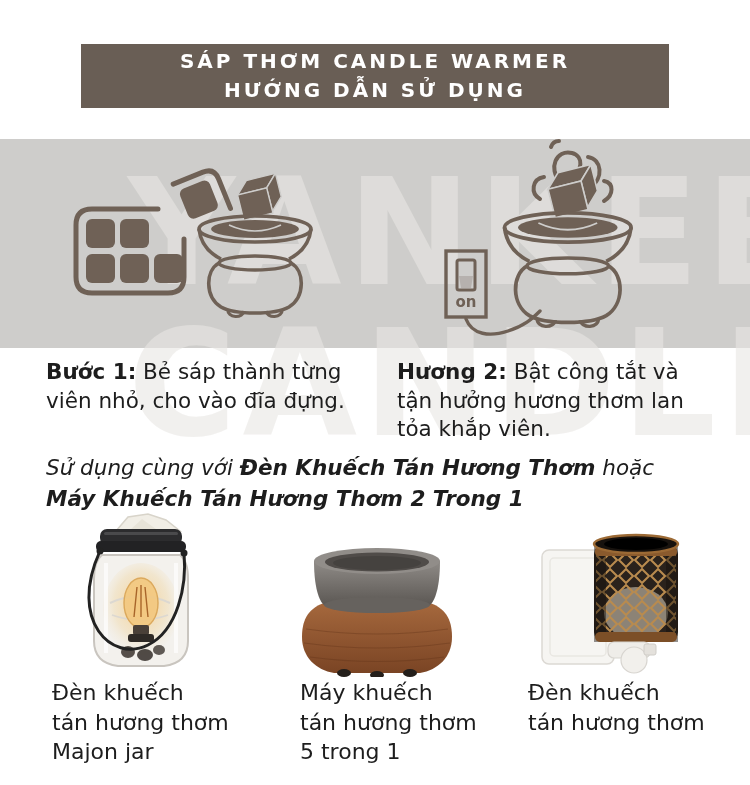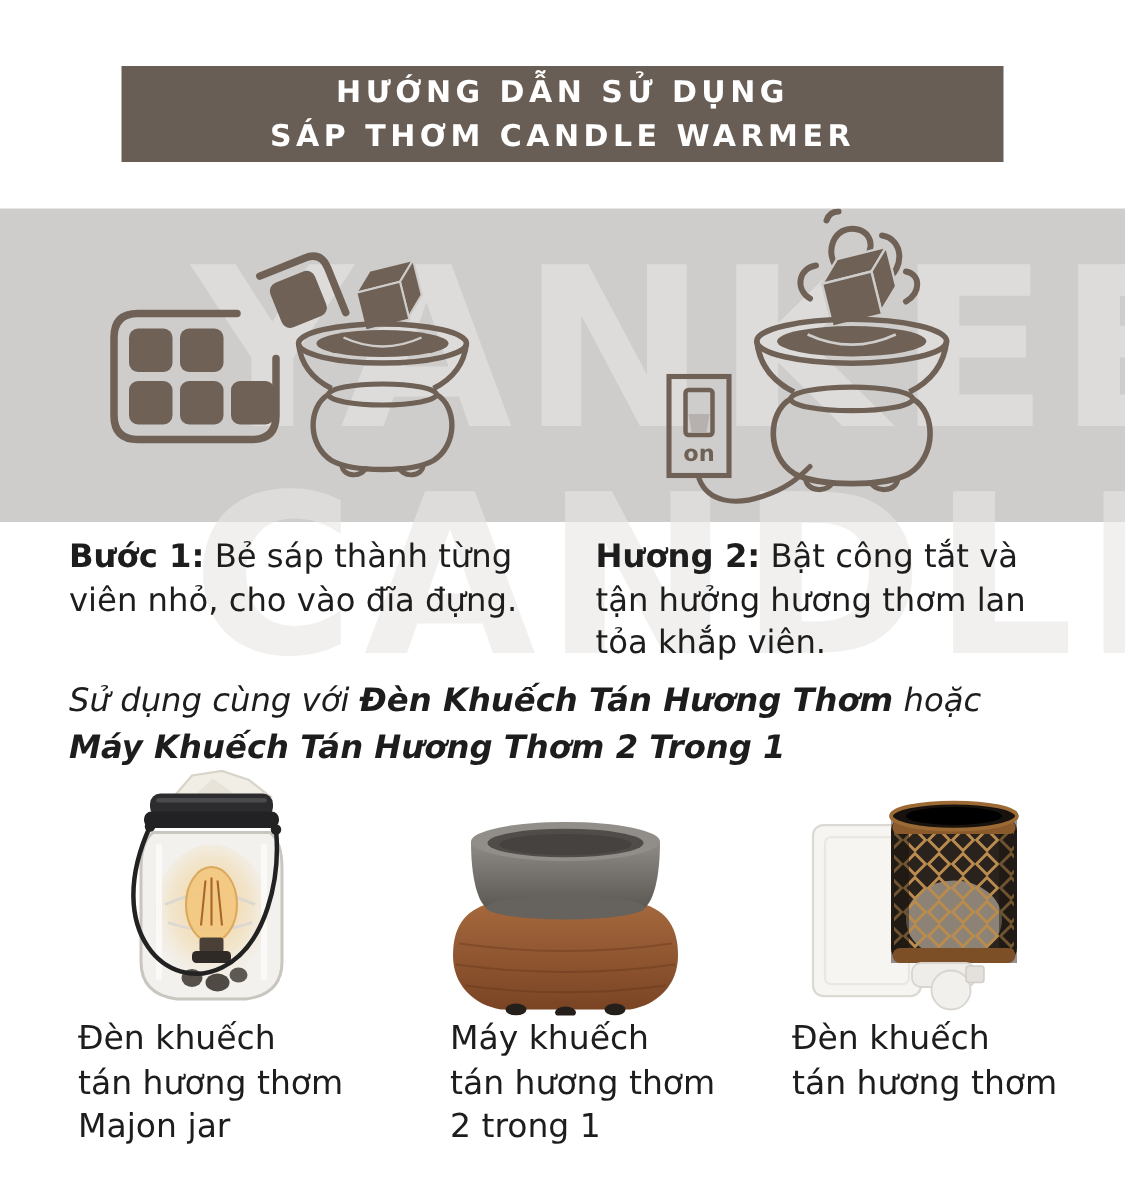--- a/index.html
+++ b/index.html
@@ -38,22 +38,22 @@
   .cap-1{left:52px;width:230px;}
   .cap-2{left:300px;width:230px;}
   .cap-3{left:528px;width:230px;}
 </style>
 </head>
 <body>
 
 <div id="stage">
 
   <div class="header-band">
+    <div class="line">SÁP THƠM CANDLE WARMER</div>
     <div class="line">HƯỚNG DẪN SỬ DỤNG</div>
-    <div class="line">SÁP THƠM CANDLE WARMER</div>
   </div>
 
   <div class="band-bg"></div>
 
   <div class="watermark">
     <div>YANKEE</div>
     <div>CANDLE®</div>
   </div>
 
   <svg class="band-art" viewBox="0 0 750 209">
@@ -228,17 +228,17 @@
       <ellipse cx="112" cy="140" rx="13" ry="13" fill="#f2f0ec" stroke="#d8d5d0" stroke-width="1.2"></ellipse>
       <rect x="122" y="124" width="12" height="11" rx="2" fill="#e4e1dc" stroke="#d0cdc8" stroke-width="1"></rect>
     </g>
   </svg>
 
   <div class="caption cap-1">Đèn khuếch
 tán hương thơm
 Majon jar</div>
   <div class="caption cap-2">Máy khuếch
 tán hương thơm
-2 trong 1</div>
+5 trong 1</div>
   <div class="caption cap-3">Đèn khuếch
 tán hương thơm</div>
 
 </div>
 
 </body></html>

